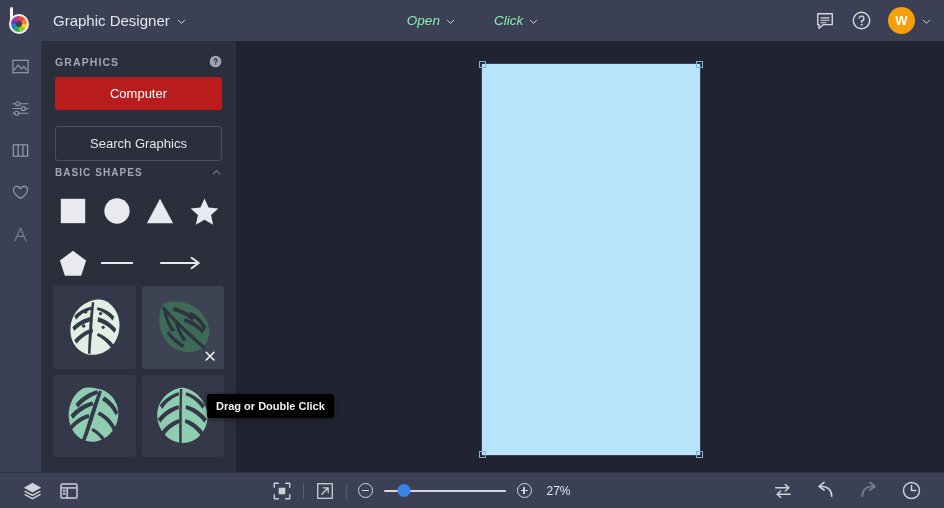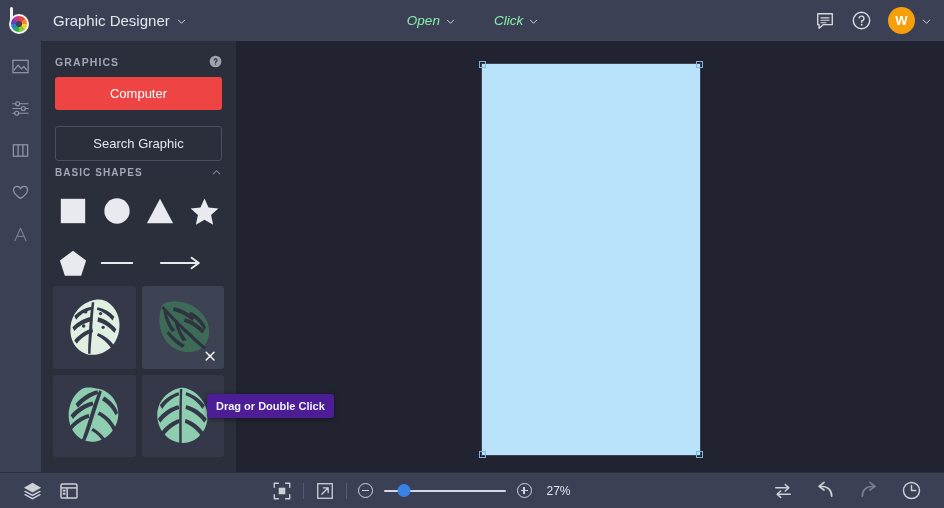--- a/index.html
+++ b/index.html
@@ -92,21 +92,21 @@
     padding: 14px 14px 9px 14px;
   }
   .panel-head h2 {
     font-size: 10.5px; letter-spacing: 1.1px; color: #a2a7b8; font-weight: bold;
   }
   .help-dot { cursor:pointer; opacity:.75; display:flex; }
 
   .btn-block { padding: 0 14px; }
   .primary-btn {
     display:block; width: 100%; text-align:center;
-    background: #ef4444; color: #fff; font-size: 13px;
+    background: #b91c1c; color: #fff; font-size: 13px;
     padding: 9px 0; border-radius: 3px; border: none;
     cursor: pointer; font-family: inherit;
   }
   .ghost-btn {
     display:block; width:100%; text-align:center;
     background: transparent; color: #e4e6ec; font-size: 13px;
     padding: 9px 0; border-radius: 3px; border: 1px solid #4a4f64;
     cursor: pointer; margin-top: 16px; font-family: inherit;
   }
 
@@ -144,21 +144,21 @@
   .thumb-x {
     position: absolute; right: 6px; bottom: 4px;
     width: 16px; height: 16px; display:flex; align-items:center; justify-content:center;
     cursor: pointer;
   }
   .panel-scroll { flex:1; overflow:hidden; }
 
   
   .tooltip {
     position: absolute; left: 207px; top: 353px;
-    background: #4c1d95; color: #f0f1f5;
+    background: #000000; color: #f0f1f5;
     font-size: 11px; font-weight: bold;
     padding: 6px 9px; border-radius: 3px;
     white-space: nowrap; z-index: 40;
     box-shadow: 0 1px 5px rgba(0,0,0,.45);
   }
 
   
   .stage {
     flex: 1; background: #212430; position: relative;
     display: flex; align-items: center; justify-content: center;
@@ -315,21 +315,21 @@
           <svg width="13" height="13" viewBox="0 0 16 16">
             <circle cx="8" cy="8" r="7.2" fill="#c6cad8"></circle>
             <path d="M6.3 6.2 a1.8 1.8 0 1 1 1.9 2.2 v1" fill="none" stroke="#2b2e3b" stroke-width="1.35" stroke-linecap="round"></path>
             <circle cx="8.15" cy="11.2" r="0.85" fill="#2b2e3b"></circle>
           </svg>
         </span>
       </div>
 
       <div class="btn-block">
         <button class="primary-btn">Computer</button>
-        <button class="ghost-btn">Search Graphic</button>
+        <button class="ghost-btn">Search Graphics</button>
       </div>
 
       <div class="section">
         <div class="section-head">
           <span class="t">BASIC SHAPES</span>
           <span class="chev">
             <svg viewBox="0 0 12 12" width="11" height="11">
                 <path d="M2.5 7.5 L6 4 L9.5 7.5" fill="none" stroke="#a2a7b8" stroke-width="1.2" stroke-linecap="round"></path>
               </svg>
           </span>

